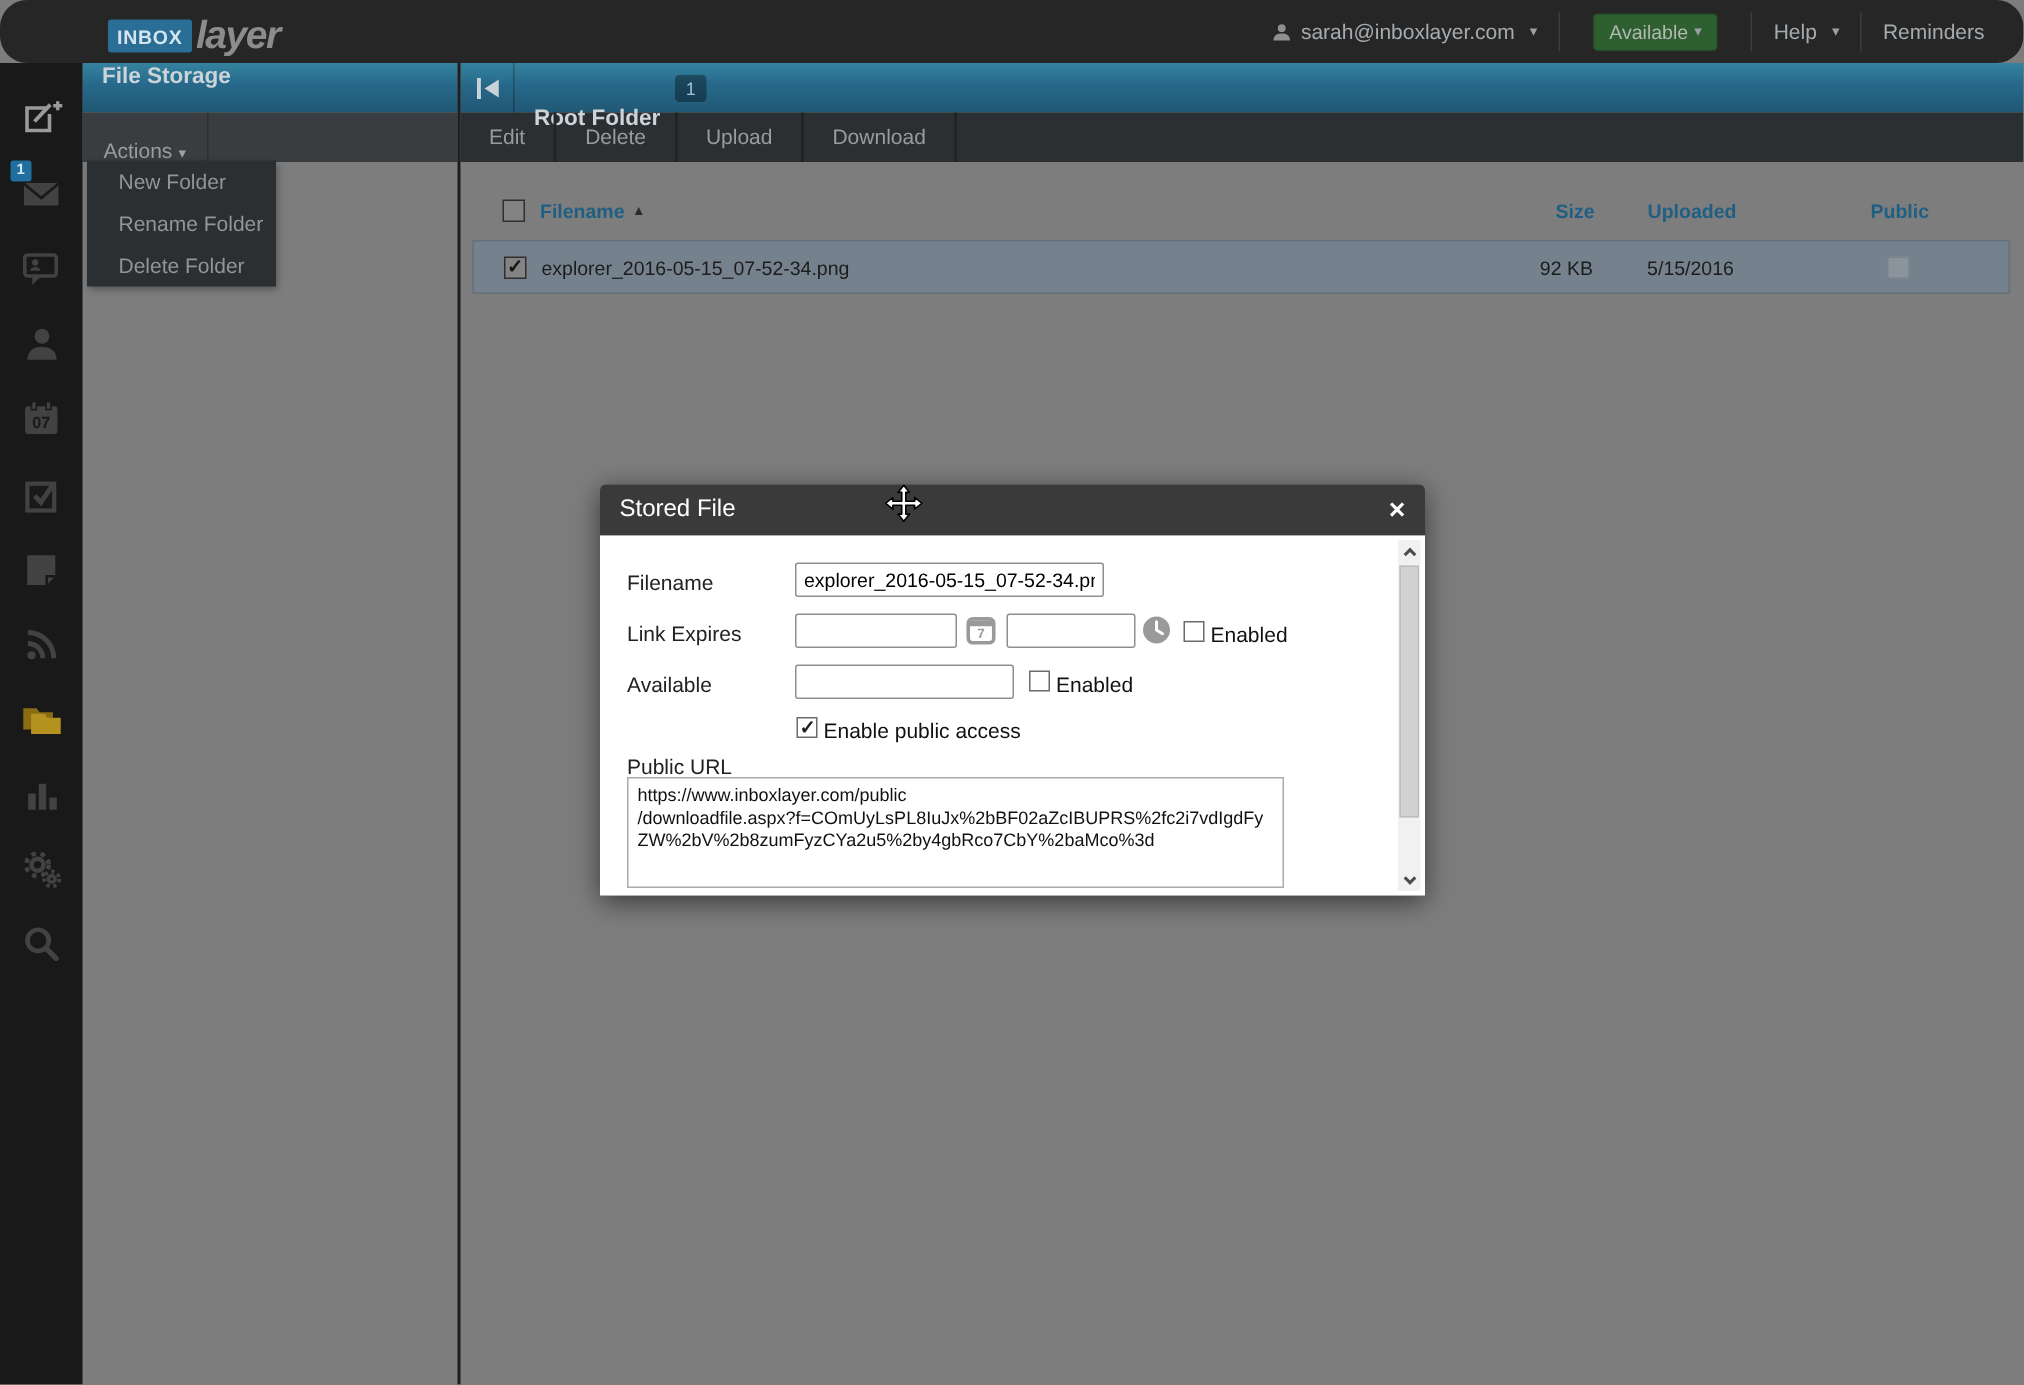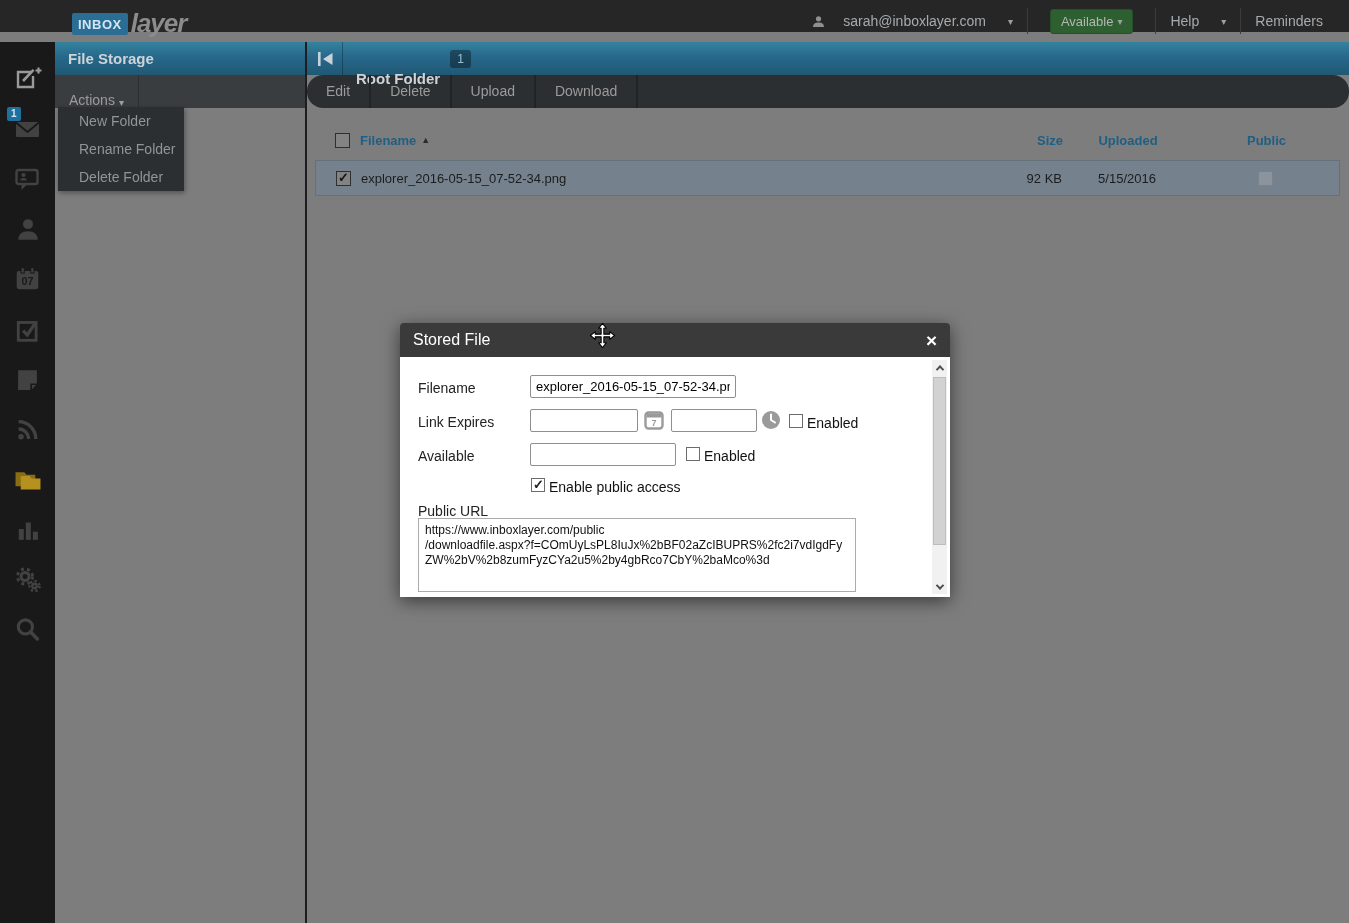--- a/index.html
+++ b/index.html
@@ -5,56 +5,56 @@
   * { box-sizing: border-box; margin: 0; padding: 0; }
   html,body { width:1349px; height:923px; }
   body {
     position: relative;
     font-family: "Liberation Sans","DejaVu Sans",sans-serif;
     background: #7d7d7d;
     overflow: hidden;
   }
 
   
-  .topbar { position:absolute; left:0; top:0; right:0; height:32px; background:#262626; z-index:5; }
+  .topbar { position:absolute; left:0; top:0; right:0; height:42px; background:#262626; z-index:5;border-radius:18px; }
   .logo { position:absolute; left:72px; top:8px; display:flex; align-items:center; }
   .logo-chip { background:#2a6e96; color:#d5e5ef; font-size:13px; font-weight:bold; letter-spacing:.5px; padding:4px 6px 3px; border-radius:2px; }
   .logo-word { color:#8c8c8c; font-size:26px; font-weight:bold; font-style:italic; margin-left:3px; letter-spacing:-1px; }
   .topbar-right { position:absolute; right:12px; top:0; height:42px; display:flex; align-items:center; }
-  .tb-item { color:#a6abaf; font-size:14px; padding:0 14px; display:flex; align-items:center; gap:18px; white-space:nowrap;justify-content:space-between; }
+  .tb-item { color:#a6abaf; font-size:14px; padding:0 14px; display:flex; align-items:center; gap:6px; white-space:nowrap;justify-content:space-between; }
   .tb-sep { width:1px; height:26px; background:#3c3c3c; }
   .caret { font-size:10px; color:#9aa0a4; margin-left:4px; }
   .status-btn { background:#2e5f31; border:1px solid #25512a; border-radius:3px; color:#b2b8b2; font-size:13px; padding:4px 10px; margin:0 22px; display:flex; align-items:center; }
 
   
   .sidebar { position:absolute; left:0; top:42px; width:55px; bottom:0; background:#191919; z-index:4; display:flex; flex-direction:column; align-items:center; padding-top:12px; }
   .side-item { width:55px; height:50px; display:flex; align-items:center; justify-content:center; position:relative; color:#424242; }
   .side-item.bright { color:#9a9a9a; }
   .side-item.active { color:#b5921f; }
   .mail-badge { position:absolute; left:7px; top:3px; background:#1f6f9f; color:#d3e6f1; font-size:10px; font-weight:bold; padding:1px 4px; border-radius:2px; line-height:12px; }
 
   
   .panel { position:absolute; left:55px; top:42px; width:250px; bottom:0; background:#7d7d7d; z-index:3; }
-  .blue-bar { height:33px; background:linear-gradient(180deg,#34839f 0%,#27688a 45%,#205874 100%); display:flex; align-items:center; }
+  .blue-bar { height:33px; background:linear-gradient(180deg,#34839f 0%,#27688a 45%,#205874 100%); display:flex; }
   .panel-title { color:#ccd4d9; font-size:15px; font-weight:bold; padding-left:13px; }
   .panel-toolbar { height:33px; background:#3a3d40; display:flex; }
   .actions-btn { color:#9b9b9b; font-size:14px; padding:0 14px; display:flex; align-items:flex-end; border-right:1px solid #2c2e30; }
   .dropdown { position:absolute; left:3px; top:65px; width:126px; background:#2c2f31; box-shadow:1px 2px 5px rgba(0,0,0,.35); z-index:50; }
   .dropdown-item { height:28px; line-height:28px; padding-left:21px; color:#8f9598; font-size:14px; white-space:nowrap; }
 
   
   .divider { position:absolute; left:305px; top:42px; width:2px; bottom:0; background:#1e1e1e; z-index:4; }
 
   
   .main { position:absolute; left:307px; top:42px; right:0; bottom:0; background:#7d7d7d; }
   .main-header { display:flex; align-items:center; }
   .collapse-btn { width:36px; height:33px; display:flex; align-items:center; justify-content:center; border-right:1px solid rgba(0,0,0,.28); }
   .folder-title { color:#ccd4d9; font-size:15px; font-weight:bold; margin-left:13px;margin-top:40px; }
   .count-badge { background:rgba(0,0,0,.35); color:#9fc0d4; font-size:12px; padding:2px 7px; border-radius:3px; margin-left:10px; }
-  .main-toolbar { height:33px; background:#2c2f32; display:flex;border-radius:16px; }
+  .main-toolbar { height:33px; background:#2c2f32; display:flex; }
   .tool-btn { color:#9b9b9b; font-size:14px; line-height:33px; padding:0 19px; border-right:2px solid #212427; }
 
   
   .table { margin:16px 9px 0 8px; }
   .t-row { display:flex; align-items:center; }
   .t-head { height:32px; color:#1e5f83; font-weight:bold; font-size:13px; }
   .t-data { height:36px; margin-top:4px; background:#75828e; border:1px solid #64707a; font-size:13px; color:#1c1c1c; }
   .col-check { width:35px; display:flex; justify-content:flex-end; }
   .col-name { flex:1; padding-left:10px; display:flex; align-items:center; }
   .col-size { width:110px; text-align:right; }

